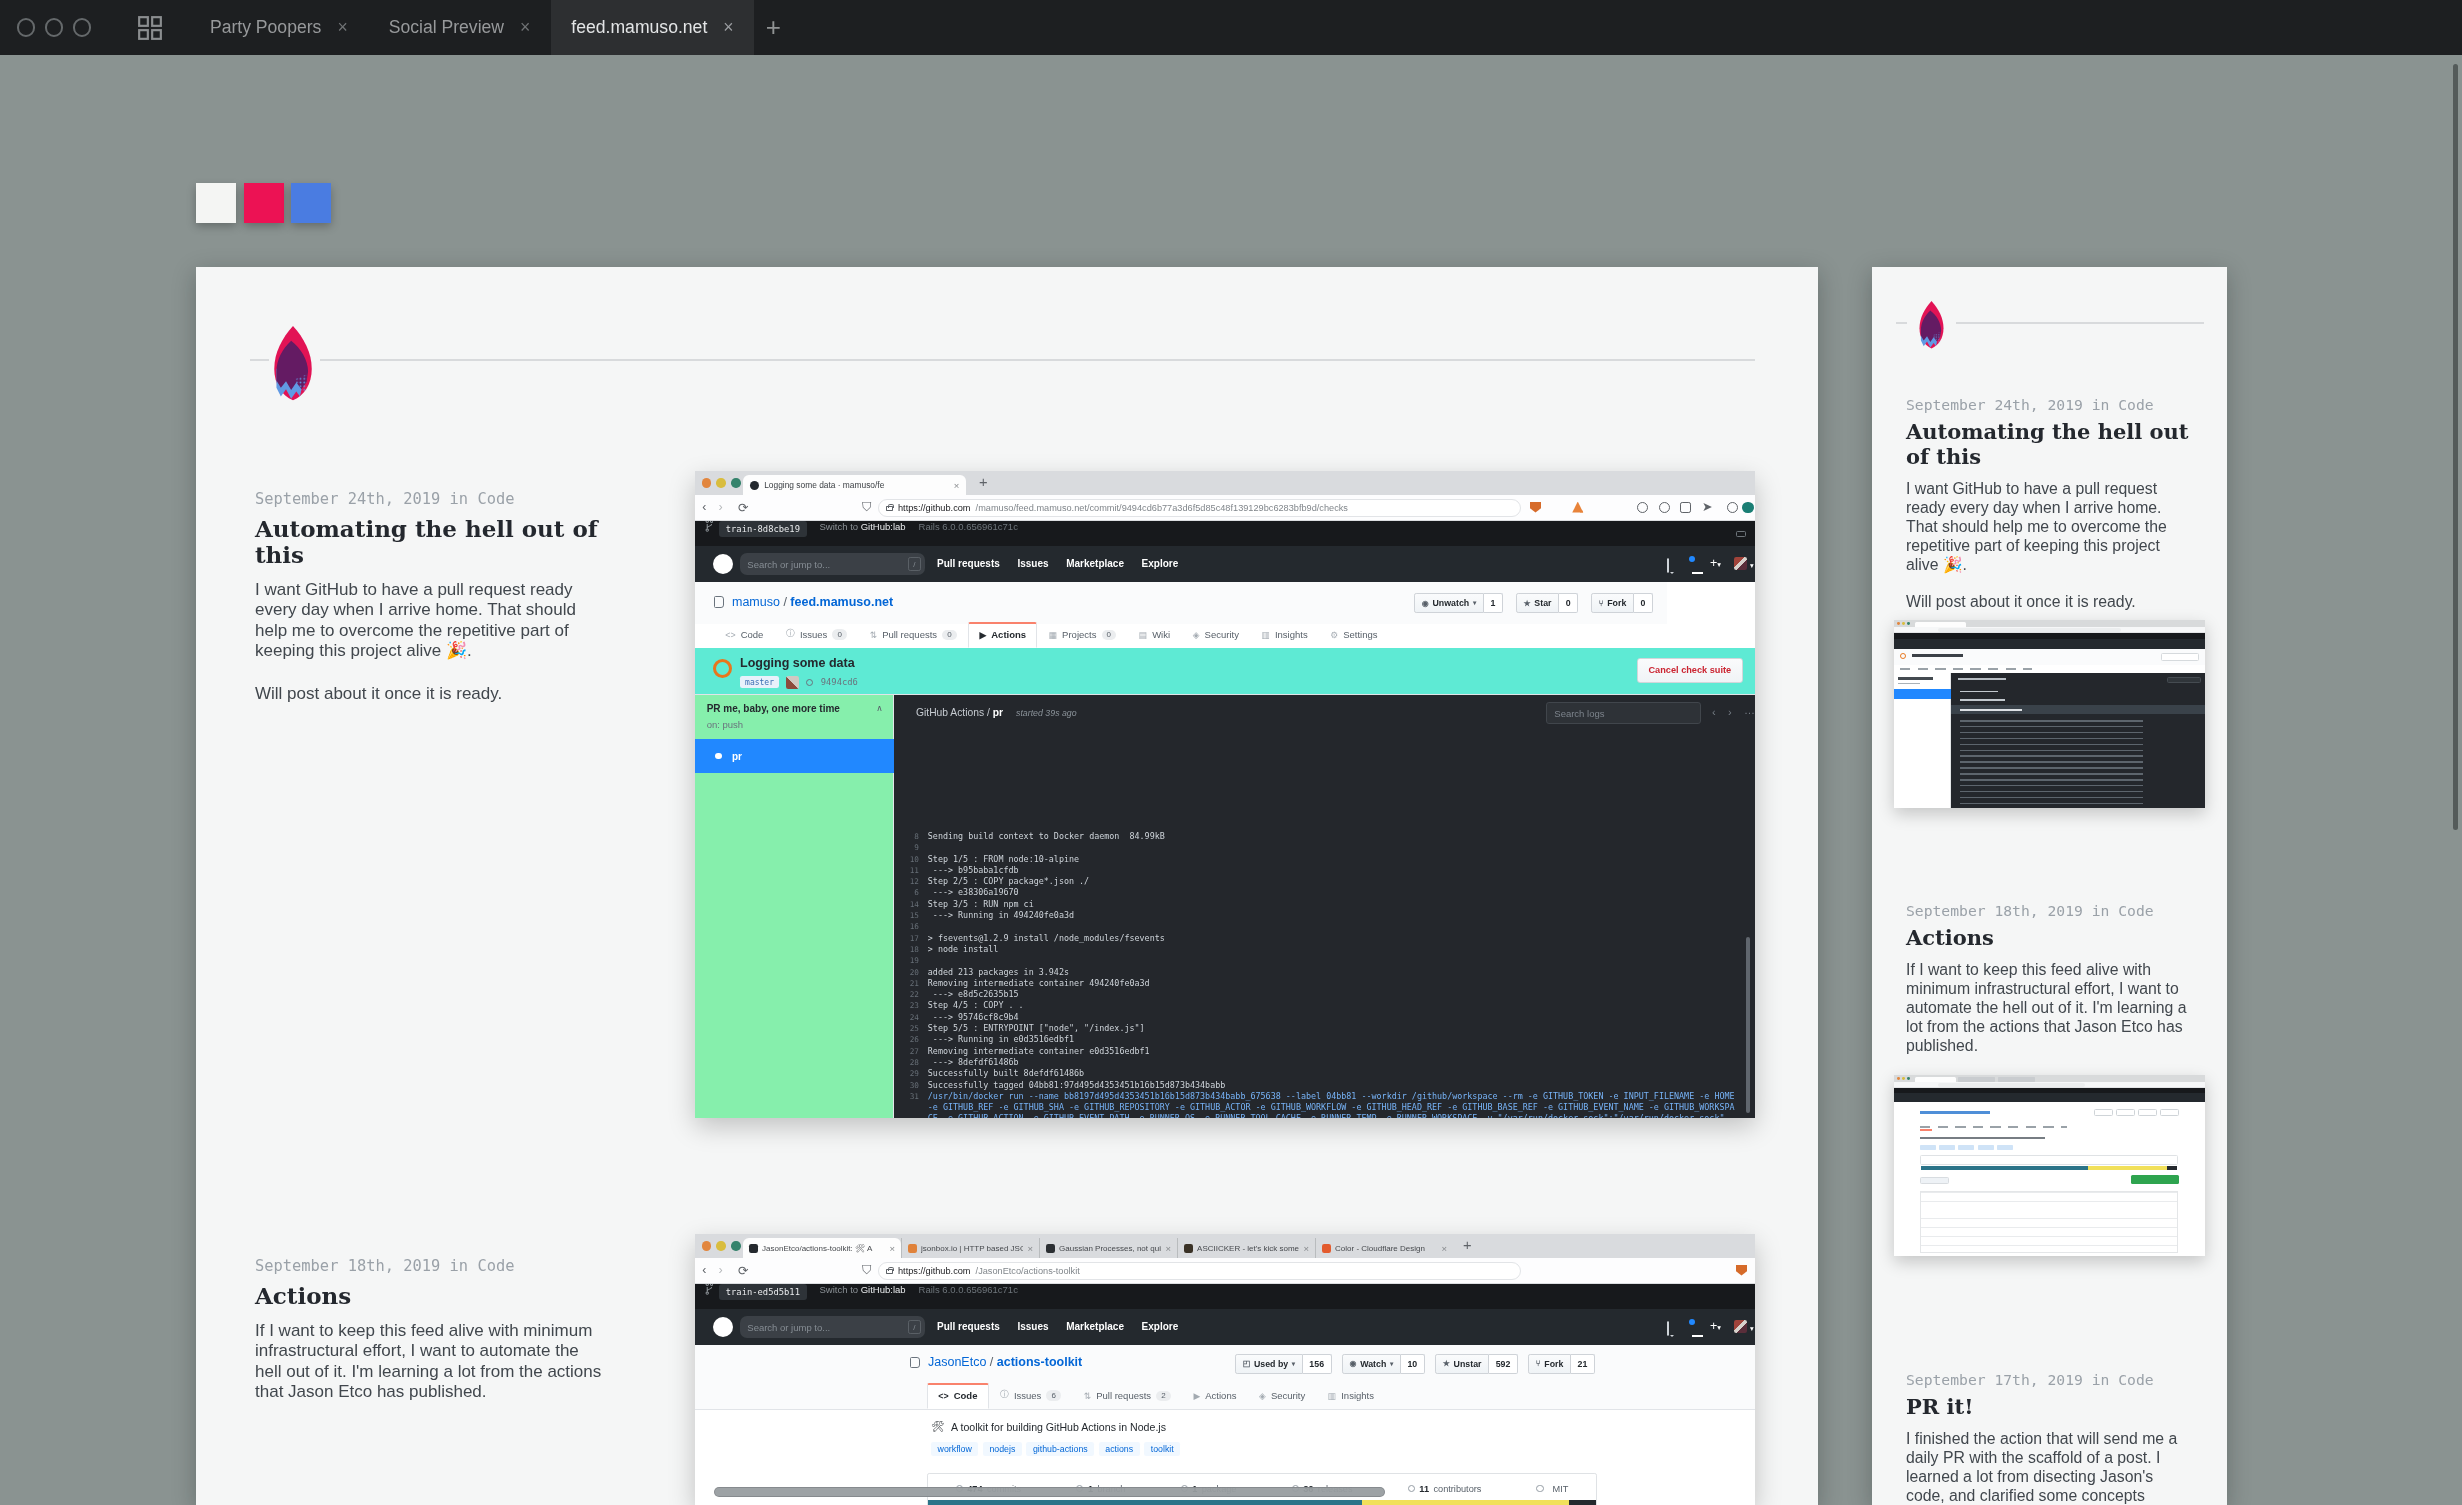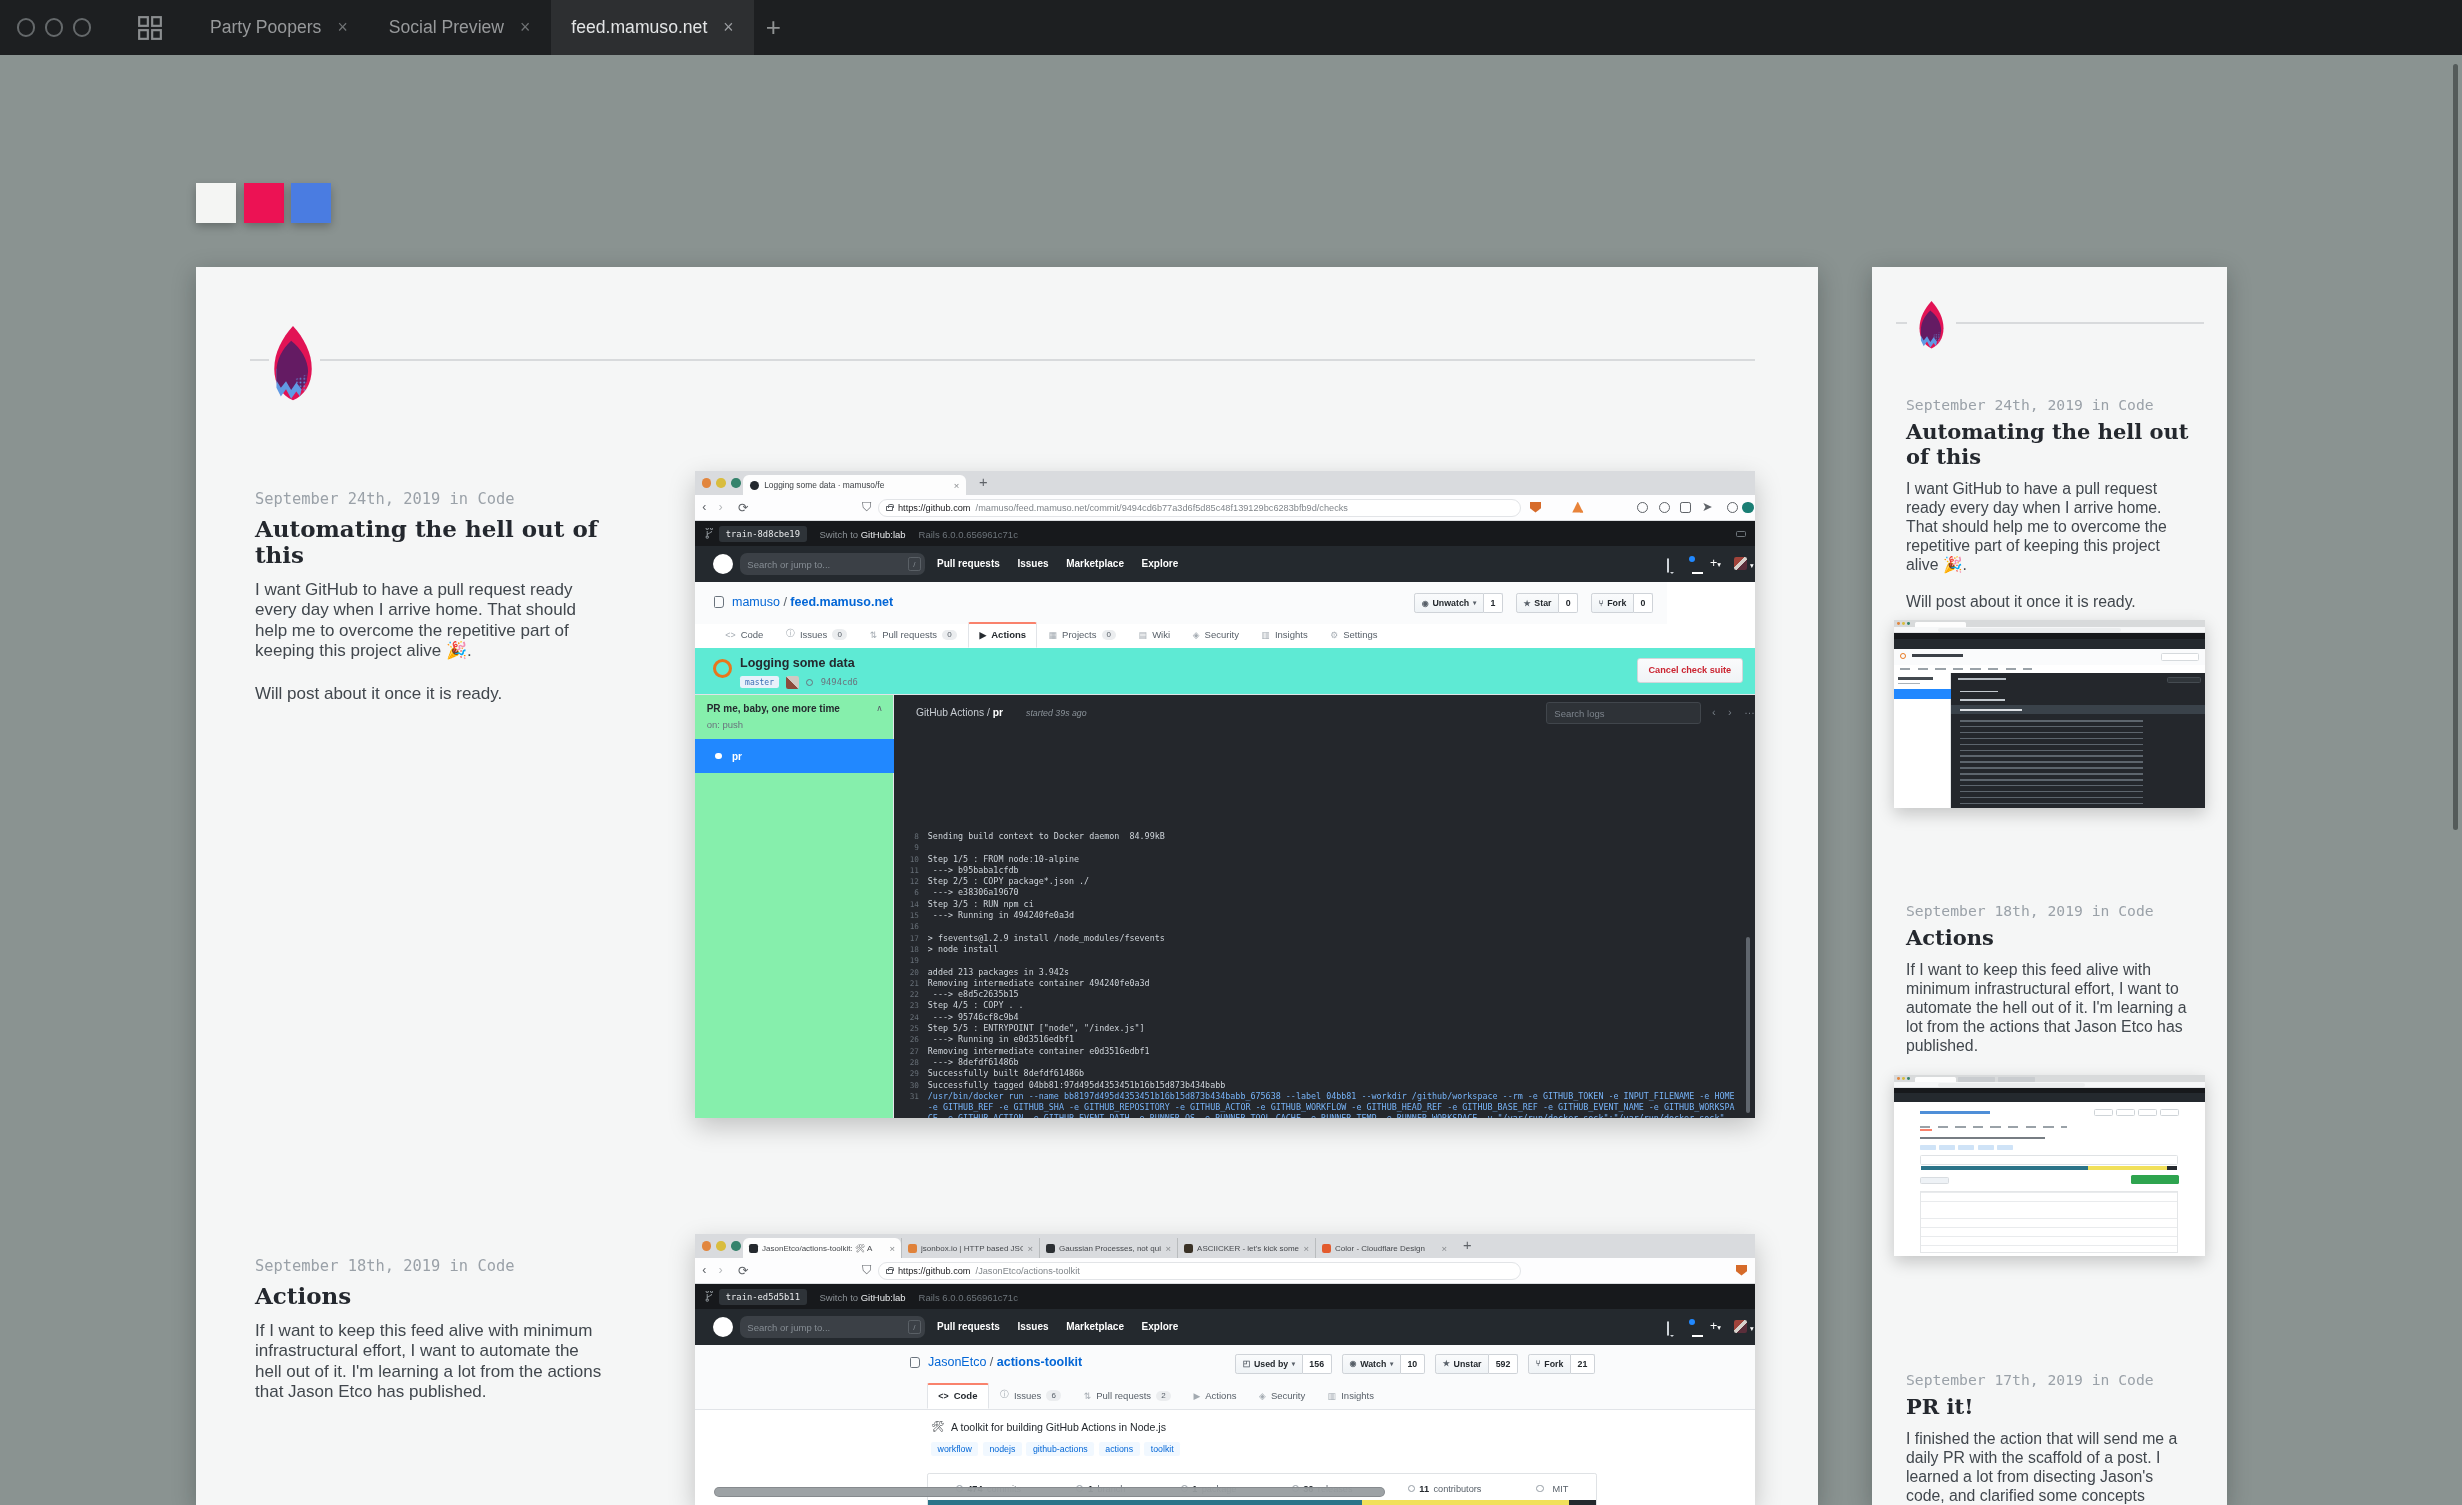--- a/index.html
+++ b/index.html
@@ -46,21 +46,21 @@
   .pill-url{background:#fff;border:0.7px solid #e2e4e7;border-radius:9.5px;display:flex;align-items:center;padding:0 7.3px;gap:5.1px;font-family:"Liberation Sans",sans-serif;font-size:9.2px;color:#202124;white-space:nowrap;overflow:hidden}
   .pill-url .rest{color:#80868b}
   .lockic{width:6.6px;height:5.1px;border:1.1px solid #5f6368;border-radius:0.7px;position:relative;flex:none;margin-top:2.2px}
   .lockic::before{content:"";position:absolute;left:0.7px;top:-3.7px;width:3.7px;height:3.7px;border:1.1px solid #5f6368;border-bottom:none;border-radius:2.2px 2.2px 0 0}
   .extic{width:11px;height:11px;display:inline-block;position:relative}
   .shieldic{background:#d66b2a;clip-path:polygon(0 0,100% 0,100% 60%,50% 100%,0 60%)}
   .triic{background:#e8833a;clip-path:polygon(50% 0,100% 100%,0 100%)}
   .badge{position:absolute;right:-2.2px;bottom:-2.2px;width:5.1px;height:5.1px;border-radius:50%;background:#d93025}
   .grayic{width:11px;height:11px;border-radius:50%;border:1.5px solid #5f6368;display:inline-block}
   .tealdot{width:11.7px;height:11.7px;border-radius:50%;background:#1a7e74;display:inline-block}
-  .staff{background:#17191c;color:#8b9196;font-size:9.5px;display:flex;align-items:center}
+  .staff{background:#17191c;color:#8b9196;font-size:9.5px;display:flex;align-items:flex-start}
   .branch-pill{background:#2e3338;color:#e8eaec;font-family:"DejaVu Sans Mono",monospace;font-size:8.8px;border-radius:2.9px;padding:2.9px 6.6px}
   .staff b{color:#e8eaec;font-weight:normal}
   .ghnav{background:#24292e}
   .octo{width:20px;height:20px;border-radius:50%;background:#fff}
   .gh-search{background:#3b4046;border:none;border-radius:7px;color:#fff;font-size:9.5px;padding:0 7.3px;width:185px;height:22px;outline:none}
   .gh-search::placeholder{color:#868d94}
   .slashbox{border:0.7px solid #5a6066;border-radius:2.2px;color:#868d94;font-size:8px;width:12.5px;height:14px;display:flex;align-items:center;justify-content:center}
   .navlink{color:#fff;font-weight:bold;font-size:10px}
   .bellic{width:8.8px;height:8px;background:#fff;border-radius:4.4px 4.4px 0 0;position:relative}
   .bellic::after{content:"";position:absolute;left:-1.5px;bottom:-1.5px;width:11.7px;height:1.5px;background:#fff}
@@ -96,21 +96,21 @@
   .commit-ic{width:7.3px;height:7.3px;border:1.5px solid #6a737d;border-radius:50%;display:inline-block}
   .cancel-btn{border:0.7px solid #d2d6da;background:linear-gradient(#fafbfc,#f0f3f6);color:#cb2431;font-weight:bold;font-size:9.2px;border-radius:2.9px;display:flex;align-items:center;padding:0 10.3px;height:25px}
   .leftcol{background:#86efac;border-right:0.7px solid #e3e6e9}
   .wfname{font-size:10px;font-weight:bold;color:#24292e}
   .wftrig{font-size:9.5px;color:#6a737d}
   .jobrow{background:#2188ff;color:#fff;display:flex;align-items:center;gap:10.3px;font-size:10px;font-weight:bold}
   .jobdot{width:6.6px;height:6.6px;border-radius:50%;background:#fff;margin-left:20px}
   .logarea{background:#24272c}
   .runhead{font-size:10.3px;color:#c6cbd1;white-space:nowrap}
   .runhead b{color:#fff}
-  .runhead i{font-size:8.8px;color:#8b939a;margin-left:23px}
+  .runhead i{font-size:8.8px;color:#8b939a;margin-left:13px}
   .loginput{background:#2e3237;border:0.7px solid #41464c;border-radius:2.9px;color:#fff;font-size:9.5px;padding:0 7.3px;width:155px;height:22px;outline:none}
   .loginput::placeholder{color:#7d848c}
   .logchev{color:#767e86;font-size:11px}
   .step{height:32px;display:flex;align-items:center;padding:0 22px;gap:9.5px;color:#dfe3e7;font-size:10px}
   .step.running{background:#3a424b}
   .st-check::before{content:"✓";color:#37b360;font-size:9.5px}
   .st-spin{display:none;width:8.8px;height:8.8px;border:2.2px solid #e8761d;border-radius:50%;flex:none}
   .step.running .st-spin{display:inline-block}
   .dur{margin-left:auto;color:#99a1a9;font-size:9.2px}
   .logln{display:flex;font-family:"DejaVu Sans Mono",monospace;font-size:8.4px;line-height:11.3px;color:#ced4da}

